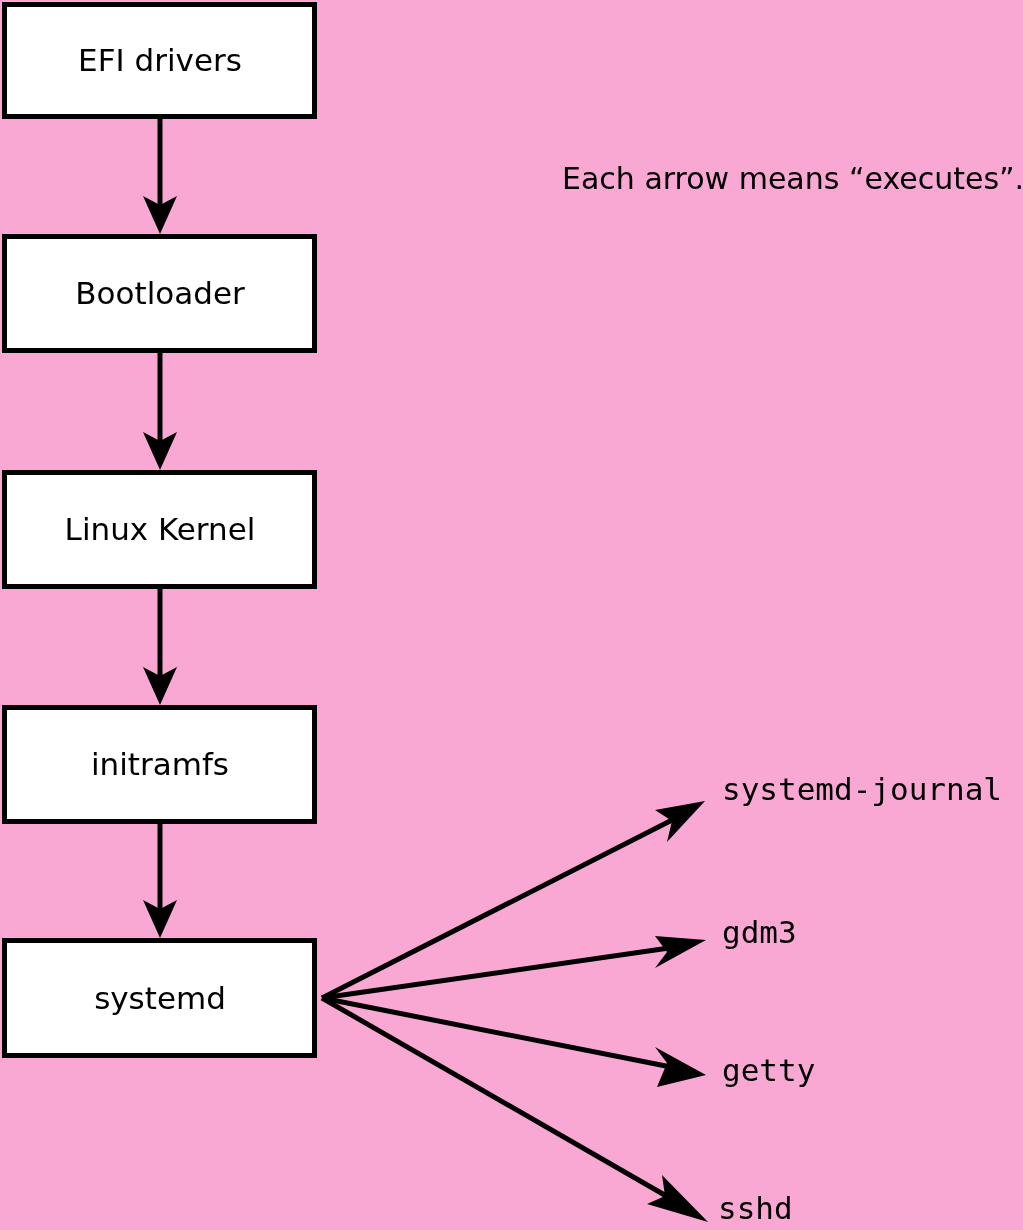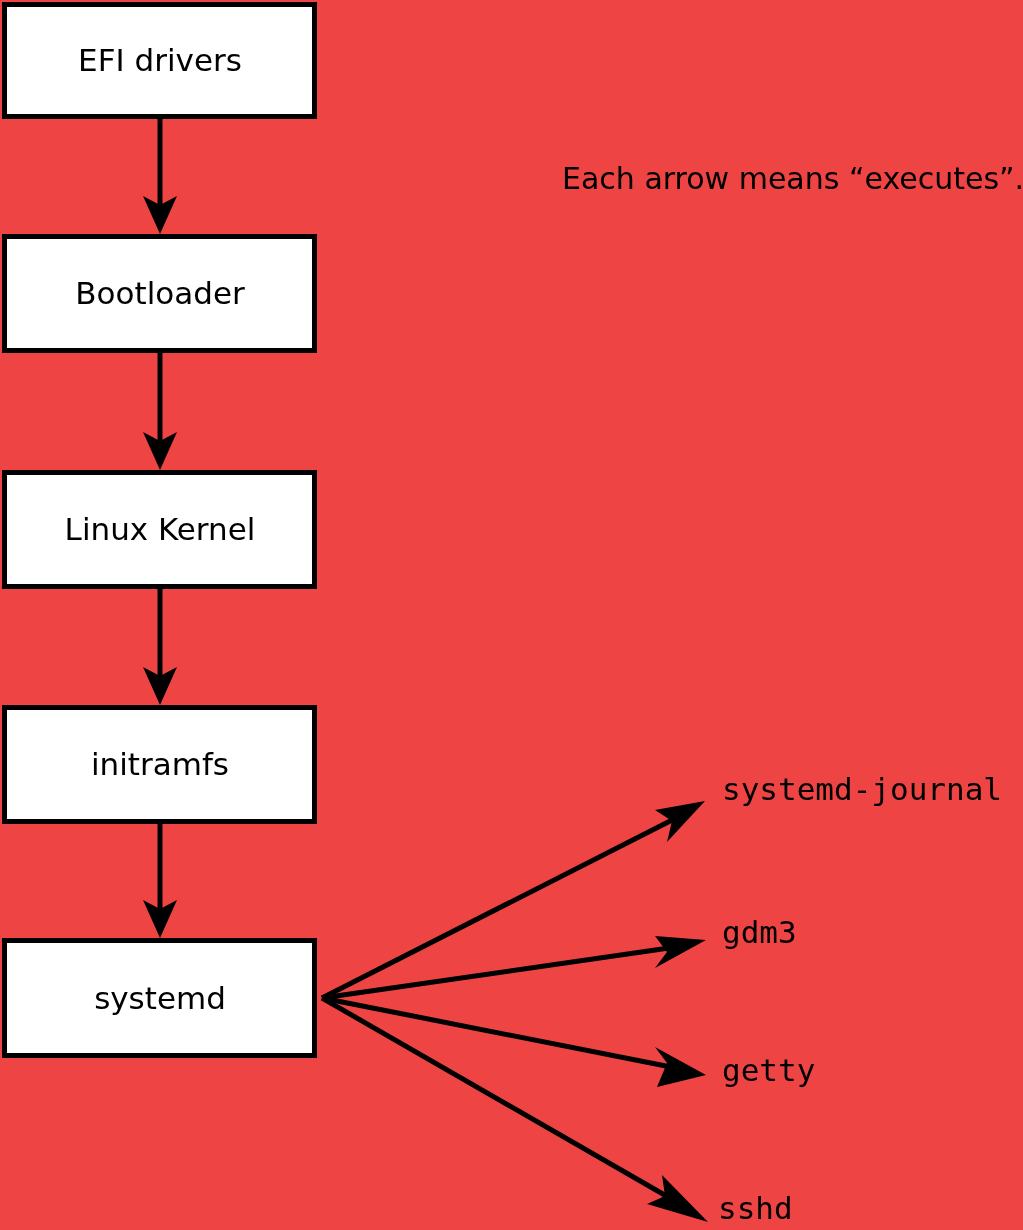--- a/index.html
+++ b/index.html
@@ -9,21 +9,21 @@
     background: #ffffff;
   }
   body {
     font-family: "DejaVu Sans", sans-serif;
     -webkit-font-smoothing: antialiased;
   }
   #diagram-root {
     position: relative;
     width: 1023px;
     height: 1230px;
-    background: #ef4444;
+    background: #f9a8d4;
     overflow: hidden;
   }
   #diagram-svg {
     position: absolute;
     top: 0;
     left: 0;
     width: 1023px;
     height: 1230px;
     display: block;
   }

